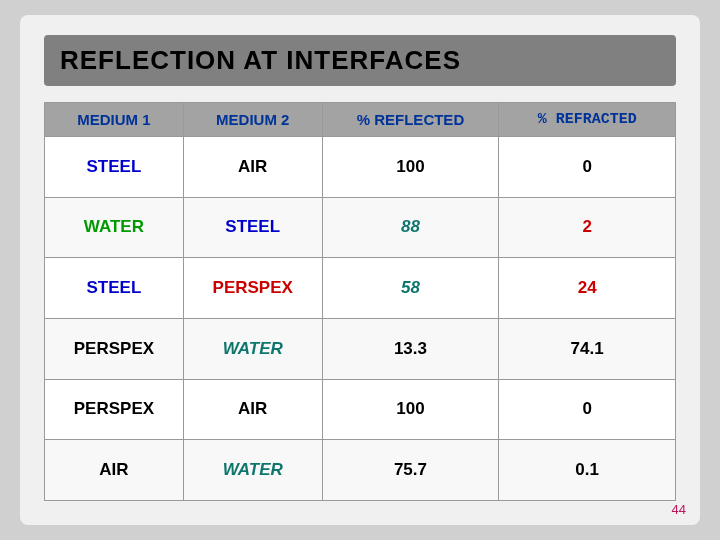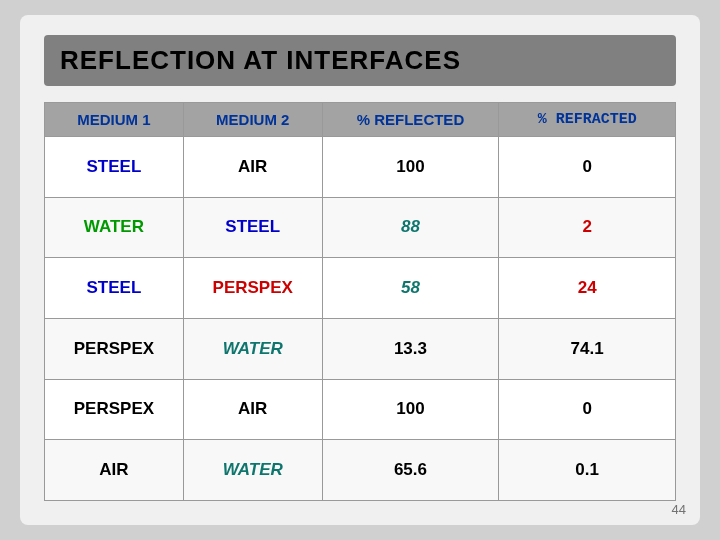--- a/index.html
+++ b/index.html
@@ -105,21 +105,21 @@
 
     .color-black {
       color: #000000;
     }
 
     .page-number {
       position: absolute;
       bottom: 8px;
       right: 14px;
       font-size: 13px;
-      color: #737373;
+      color: #be185d;
     }
   </style>
 </head>
 <body>
 
 <div class="slide">
 
   <div class="title-bar">
     <h1>REFLECTION AT INTERFACES</h1>
   </div>
@@ -160,20 +160,20 @@
         </tr>
         <tr>
           <td class="color-black">PERSPEX</td>
           <td class="color-black">AIR</td>
           <td class="color-black">100</td>
           <td class="color-black">0</td>
         </tr>
         <tr>
           <td class="color-black">AIR</td>
           <td class="color-orange">WATER</td>
-          <td class="color-black">65.6</td>
+          <td class="color-black">75.7</td>
           <td class="color-black">0.1</td>
         </tr>
       </tbody>
   </table>
 
   <span class="page-number">44</span>
 </div>
 
 </body></html>

